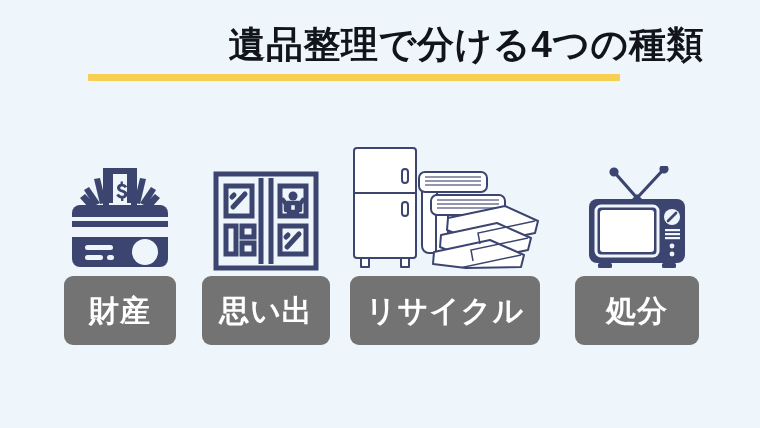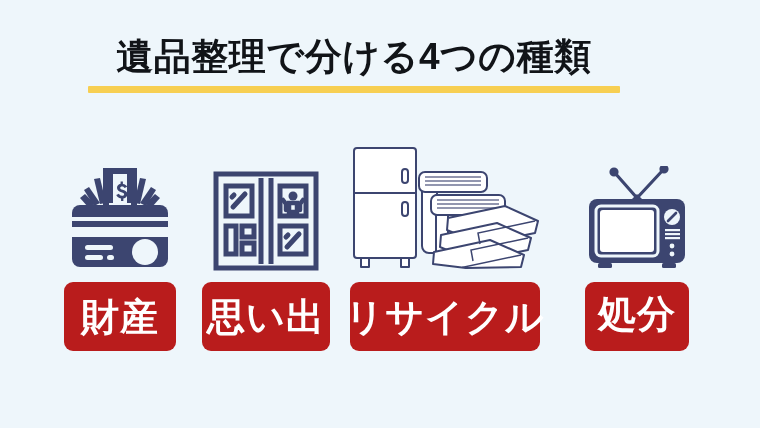--- a/index.html
+++ b/index.html
@@ -21,23 +21,23 @@
     width: 760px;
     height: 428px;
     background: #eef6fb;
     box-sizing: border-box;
   }
 
   
   .title-block {
     position: absolute;
     left: 0;
-    top: 34px;
+    top: 22px;
     width: 708px;
-    text-align: center;
+    text-align: right;
   }
   .title-text {
     display: inline-block;
     position: relative;
     font-size: 37px;
     line-height: 46px;
     font-weight: 700;
     color: #111418;
     letter-spacing: 0.5px;
     white-space: nowrap;
@@ -77,39 +77,39 @@
   .icon-area {
     height: 132px;
     display: flex;
     align-items: flex-end;
     justify-content: center;
     width: 100%;
   }
 
   
   .chip {
-    margin-top: 10px;
-    background: #b91c1c;
+    margin-top: 4px;
+    background: #737373;
     border-radius: 9px;
     color: #ffffff;
-    font-size: 38px;
+    font-size: 30px;
     font-weight: 700;
     line-height: 1;
     display: flex;
     align-items: center;
     justify-content: center;
     height: 69px;
     letter-spacing: 1px;
     white-space: nowrap;
     box-sizing: border-box;
   }
   .chip-0 { width: 112px; }
   .chip-1 { width: 128px; }
   .chip-2 { width: 190px; }
-  .chip-3 { width: 104px; font-family: Liberation Mono, monospace; }
+  .chip-3 { width: 124px; }
 
   svg { display: block; }
 </style>
 </head>
 <body>
 
 <div class="slide">
 
   <div class="title-block">
     <span class="title-text">遺品整理で分ける4つの種類</span>

